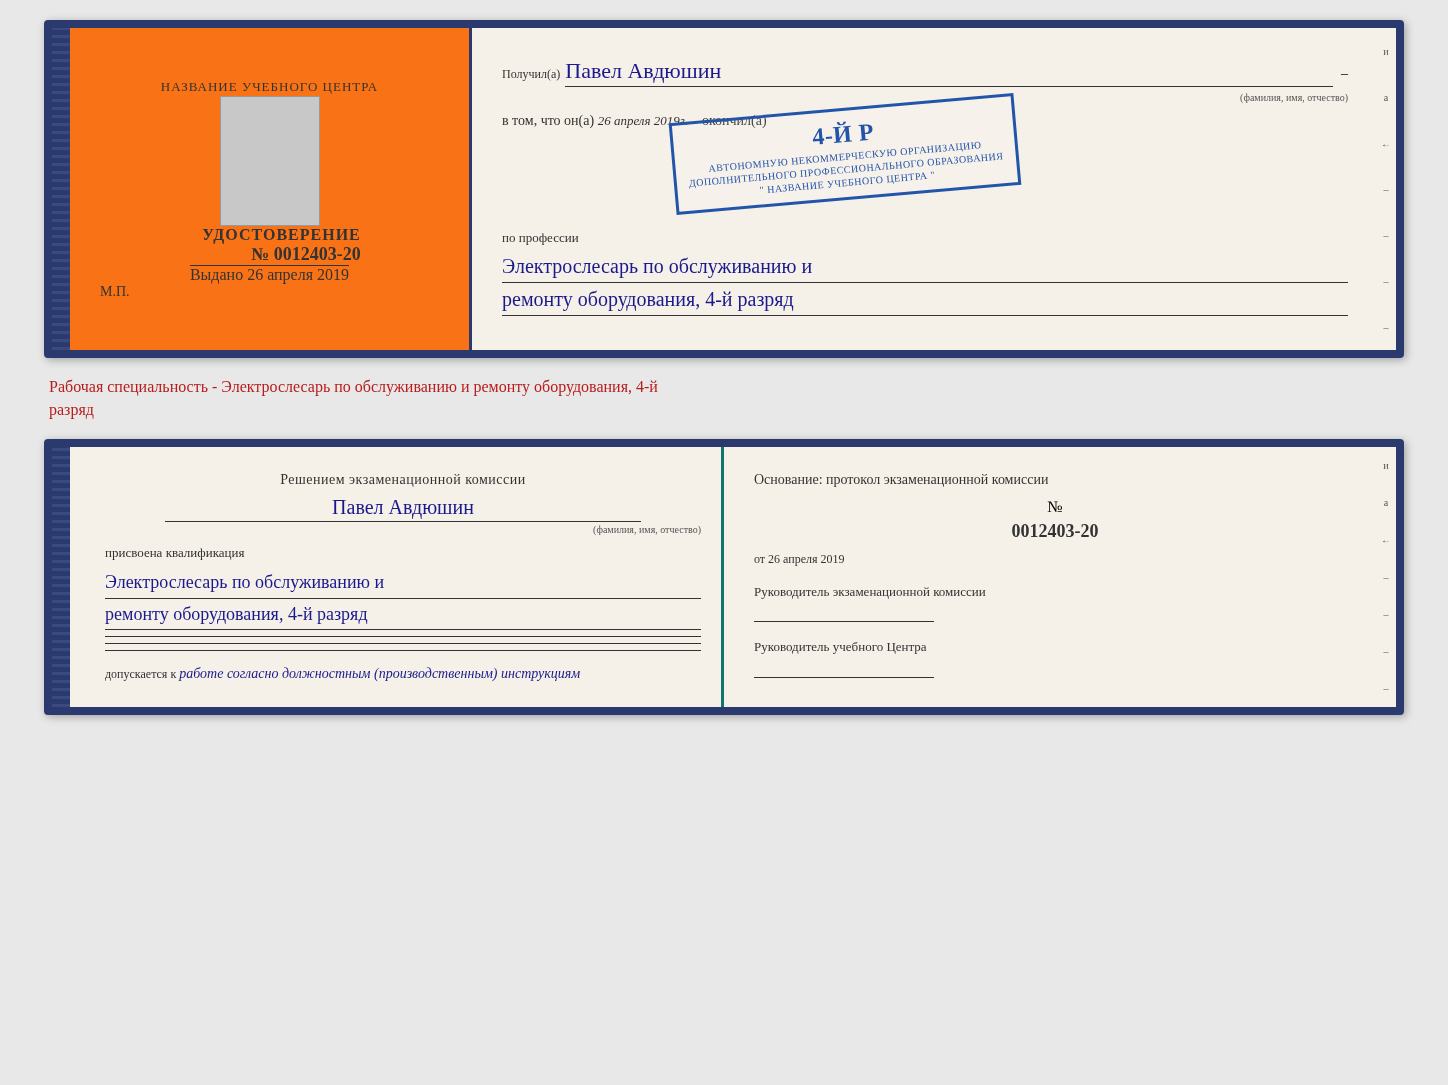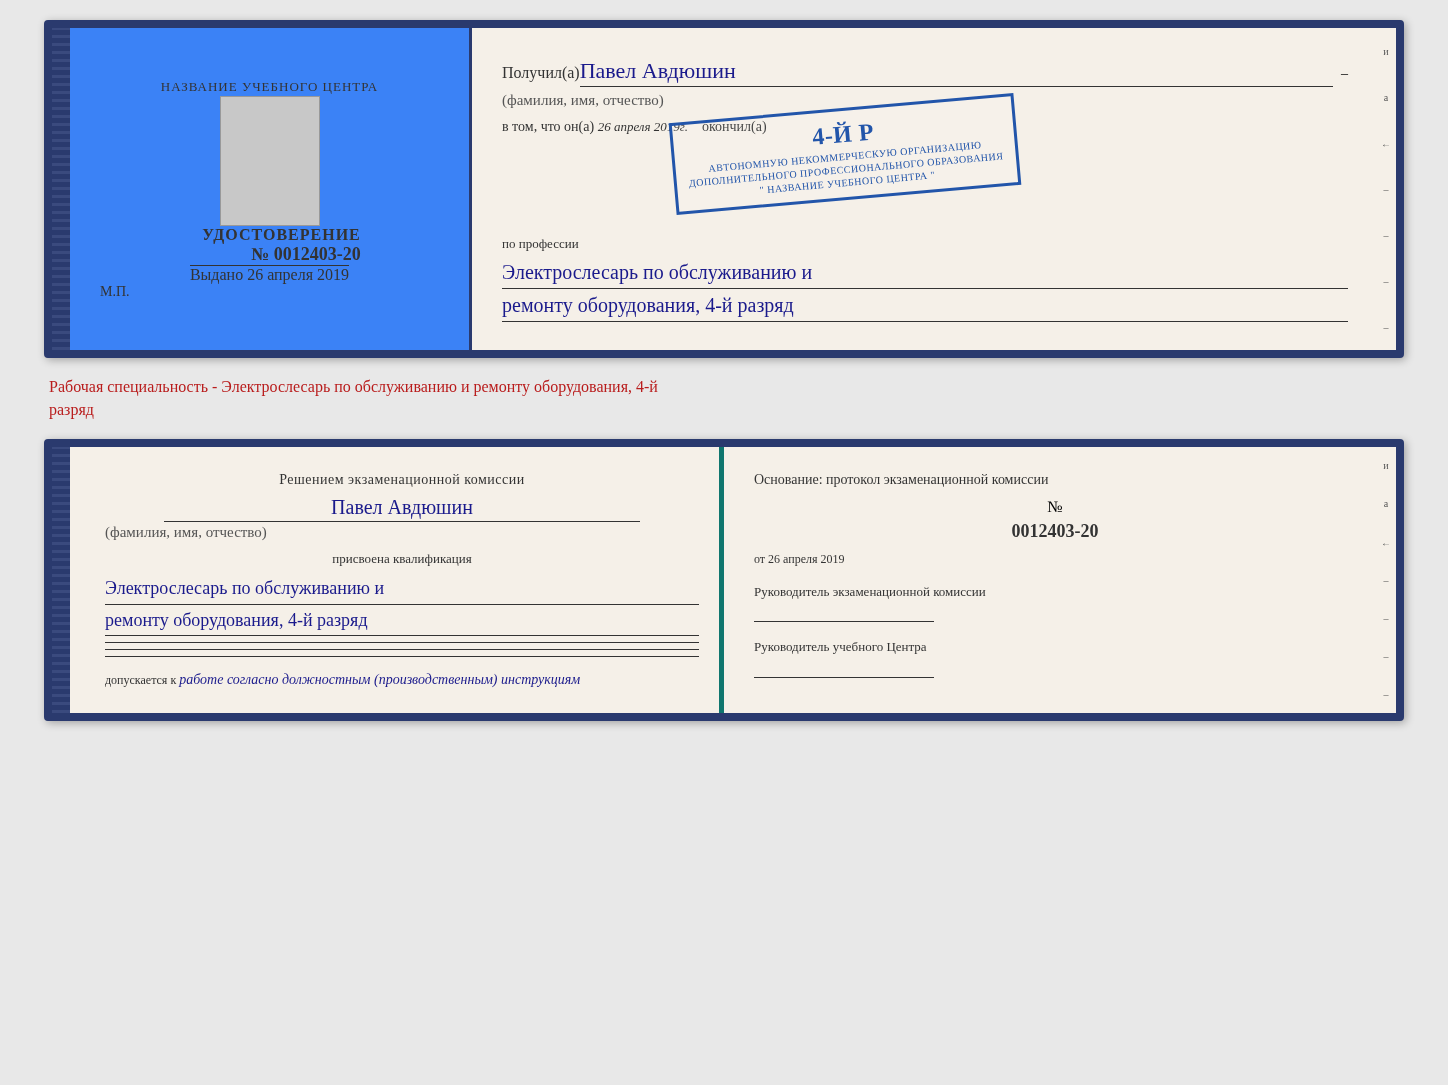--- a/index.html
+++ b/index.html
@@ -27,21 +27,21 @@
     }
 
     .doc-left {
       width: 420px;
       border-right: 3px solid #2a3a6e;
       padding: 30px 20px;
       display: flex;
       flex-direction: column;
       align-items: center;
       justify-content: space-between;
-      background: #3b82f6;
+      background: #f97316;
       position: relative;
     }
 
     .doc-right {
       flex: 1;
       padding: 20px 30px;
       background: #f5f0e8;
       position: relative;
     }
 
@@ -126,38 +126,39 @@
 
     
     .poluchil-row {
       display: flex;
       align-items: baseline;
       margin-bottom: 5px;
       margin-top: 10px;
     }
 
     .poluchil-label {
-      font-size: 16px;
+      font-size: 12px;
       color: #333;
       white-space: nowrap;
+      margin-right: 5px;
     }
 
     .handwritten-name {
       font-family: 'Segoe Script', 'Brush Script MT', cursive;
       font-size: 22px;
       color: #1a1a8c;
       border-bottom: 1px solid #333;
       flex: 1;
       padding-bottom: 2px;
     }
 
     .fio-label {
-      font-size: 15px;
+      font-size: 10px;
       color: #555;
-      text-align: left;
+      text-align: right;
       display: block;
       margin-bottom: 10px;
     }
 
     .vtom-row {
       font-size: 14px;
       color: #333;
       margin-bottom: 8px;
     }
 
@@ -237,21 +238,21 @@
       width: 1360px;
       background: #f5f0e8;
       border: 8px solid #2a3a6e;
       border-radius: 4px;
       overflow: hidden;
       box-shadow: 2px 2px 8px rgba(0,0,0,0.3);
     }
 
     .doc-bottom-left {
       width: 50%;
-      border-right: 5px solid #0f766e;
+      border-right: 3px solid #0f766e;
       padding: 25px 20px 25px 35px;
       position: relative;
     }
 
     .doc-bottom-right {
       width: 50%;
       padding: 25px 20px 25px 30px;
       position: relative;
     }
 
@@ -271,21 +272,21 @@
       border-bottom: 1px solid #333;
       padding-bottom: 2px;
       display: block;
       margin: 0 auto 2px;
       width: 80%;
     }
 
     .prisvoena-label {
       font-size: 13px;
       color: #333;
-      text-align: center;
+      text-align: left;
       margin: 10px 0 6px;
     }
 
     .profession-handwritten {
       font-family: 'Segoe Script', 'Brush Script MT', cursive;
       font-size: 18px;
       color: #1a1a8c;
       line-height: 1.7;
       border-bottom: 1px solid #333;
       display: block;

